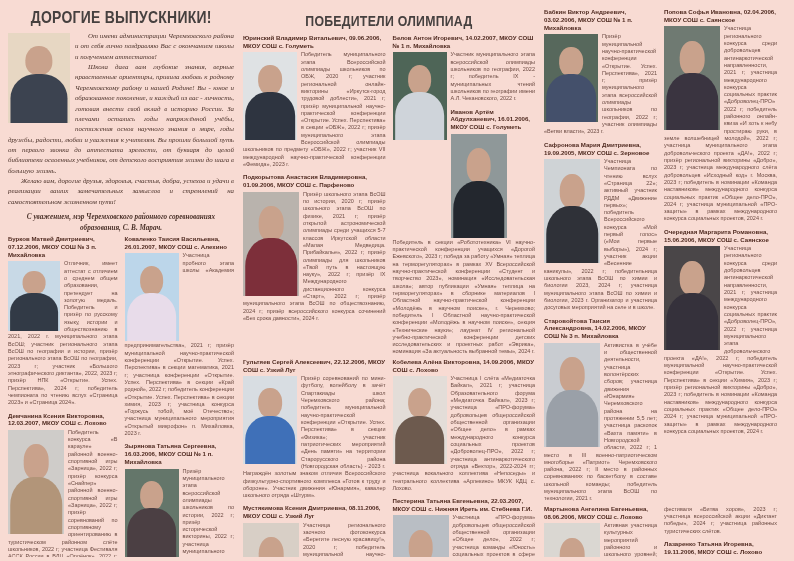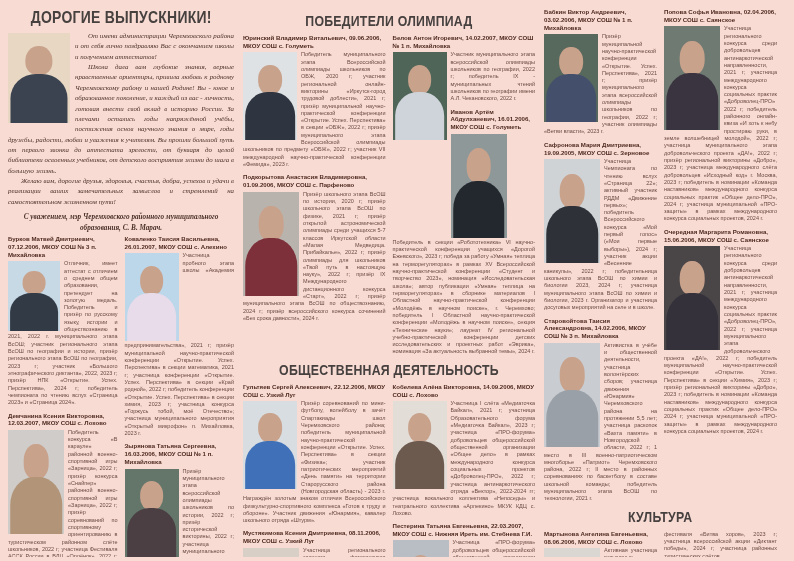--- a/index.html
+++ b/index.html
@@ -55,21 +55,21 @@
 
 <div class="page">
 
   <div class="col col1">
     <h1 class="banner"><span>ДОРОГИЕ ВЫПУСКНИКИ!</span></h1>
     <div class="letter">
       <span class="photo mayor" style="--bg:#e7d7c3;--fig:#3c4350;"></span>
       <p>От имени администрации Черемховского района и от себя лично поздравляю Вас с окончанием школы и получением аттестатов!</p>
       <p>Школа дала вам глубокие знания, верные нравственные ориентиры, привила любовь к родному Черемховскому району и нашей Родине! Вы - юное и образованное поколение, и каждый из вас - личность, готовая внести свой вклад в историю России. За плечами остались годы напряжённой учёбы, постижения основ научного знания о мире, годы дружбы, радости, любви и уважения к учителям. Вы прошли большой путь от первого звонка до аттестата зрелости, от букваря до целой библиотеки освоенных учебников, от детского восприятия жизни до шага в большую жизнь.</p>
       <p>Желаю вам, дорогие друзья, здоровья, счастья, добра, успехов и удачи в реализации ваших замечательных замыслов и стремлений на самостоятельном жизненном пути!</p>
-      <p class="sig">С уважением, мэр Черемховского районного муниципального образования, С. В. Марач.</p>
+      <p class="sig">С уважением, мэр Черемховского районного соревнованиях образования, С. В. Марач.</p>
     </div>
 
     <div class="twocol">
       <div class="subcol">
         <article class="entry first">
           <h3><span>Бурков Матвей Дмитриевич, 07.12.2006,</span> <span>МКОУ СОШ № 3 п. Михайловка</span></h3>
           <div>
             <span class="photo p" style="--bg:#c8d9e6;--fig:#323a46;"></span>
             <p class="bio">Отличник, имеет аттестат с отличием о среднем общем образовании, претендует на золотую медаль. Победитель и призёр по русскому языку, истории и обществознанию в 2021, 2022 г. муниципального этапа ВсОШ; участник регионального этапа ВсОШ по географии и истории, призёр регионального этапа ВсОШ по географии, 2023 г; участник «Большого этнографического диктанта», 2022, 2023 г; призёр НПК «Открытие. Успех. Перспектива», 2024 г; победитель чемпионата по чтению вслух «Страница 2023» и «Страница 2024».</p>
           </div>
@@ -132,21 +132,20 @@
         <article class="entry">
           <h3><span>Иванов Артём Абдулханевич, 16.01.2006,</span> <span>МКОУ СОШ с. Голуметь</span></h3>
           <div>
             <span class="photo pt" style="--bg:#8f9899;--fig:#23272e;"></span>
             <p class="bio">Победитель в секции «Робототехника» VI научно-практической конференции учащихся «Дорогой Ежевского», 2023 г; победа за работу «Умная» теплица на терморегуляторах» в рамках XV Всероссийской научно-практической конференции «Студент и творчество 2023», номинация «Исследовательская школа»; автор публикации «Умная» теплица на терморегуляторах» в сборнике материалов I Областной научно-практической конференции «Молодёжь в научном поиске», г. Черемхово; победитель I Областной научно-практической конференции «Молодёжь в научном поиске», секция «Технические науки»; лауреат IV региональной учебно-практической конференции детских исследовательских и проектных работ «Эврика», номинация «За актуальность выбранной темы», 2024 г.</p>
           </div>
         </article>
       </div>
     </div>
 
-    <h2 class="banner"><span>ОБЩЕСТВЕННАЯ ДЕЯТЕЛЬНОСТЬ</span></h2>
     <div class="twocol">
       <div class="subcol">
         <article class="entry first">
           <h3><span>Гультяев Сергей Алексеевич, 22.12.2006,</span> <span>МКОУ СОШ с. Узкий Луг</span></h3>
           <div>
             <span class="photo pm" style="--bg:#d8dde2;--fig:#3f70b8;"></span>
             <p class="bio">Призёр соревнований по мини-футболу, волейболу в зачёт Спартакиады школ Черемховского района; победитель муниципальной научно-практической конференции «Открытие. Успех. Перспектива» в секции «Физика»; участник патриотических мероприятий «День памяти» на территории Старорусского района (Новгородская область) - 2023 г. Награждён золотым знаком отличия Всероссийского физкультурно-спортивного комплекса «Готов к труду и обороне». Участник движения «Юнармия», кавалер школьного отряда «Штурм».</p>
           </div>
         </article>
         <article class="entry">
@@ -212,21 +211,20 @@
         <article class="entry">
           <h3><span>Очередная Маргарита Романовна, 15.06.2006,</span> <span>МКОУ СОШ с. Саянское</span></h3>
           <div>
             <span class="photo pt" style="--bg:#4a4648;--fig:#35313b;"></span>
             <p class="bio">Участница регионального конкурса среди добровольцев антинаркотической направленности, 2021 г; участница международного конкурса социальных практик «Доброволец-ПРО», 2022 г; участница муниципального этапа добровольческого проекта «ДА!», 2022 г; победитель муниципальной научно-практической конференции «Открытие. Успех. Перспектива» в секции «Химия», 2023 г; призёр региональной викторины «Добро», 2023 г; победитель в номинации «Команда наставников» международного конкурса социальных практик «Общее дело-ПРО» 2024 г; участница муниципальной «ПРО-защиты» в рамках международного конкурса социальных проектов, 2024 г.</p>
           </div>
         </article>
       </div>
     </div>
 
-    <h2 class="banner"><span>КУЛЬТУРА</span></h2>
     <div class="twocol">
       <div class="subcol">
         <article class="entry first">
           <h3><span>Мартынова Ангелина Евгеньевна, 08.06.2006,</span> <span>МКОУ СОШ с. Лохово</span></h3>
           <div>
             <span class="photo pt" style="--bg:#dad7d2;--fig:#f0efec;"></span>
             <p class="bio">Активная участница культурных мероприятий районного и школьного уровней; выпускница детской школы искусств, 2018 г; участница районного этапа всероссийского конкурса «Живая классика», 2022 г; участница профильной смены «Порог» («Волонтёры культуры»), участница районного фестиваля «Битва хоров», 2023 г; участница всероссийской акции «Диктант победы», 2024 г; участница хора «Россияночка» на базе МКУК КДЦ с. Лохово.</p>
           </div>
         </article>
 

